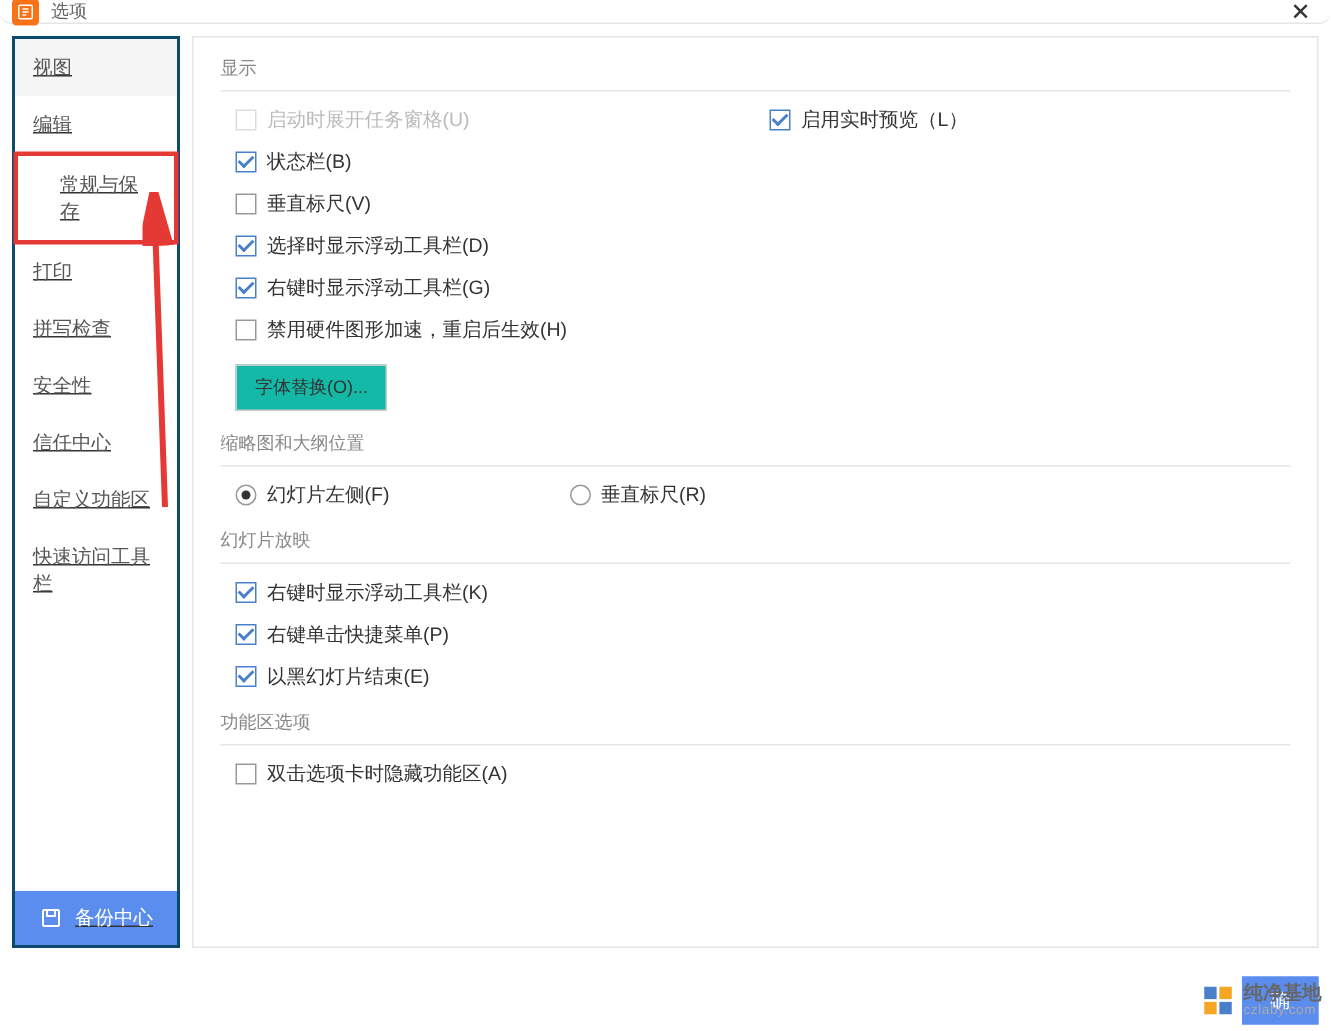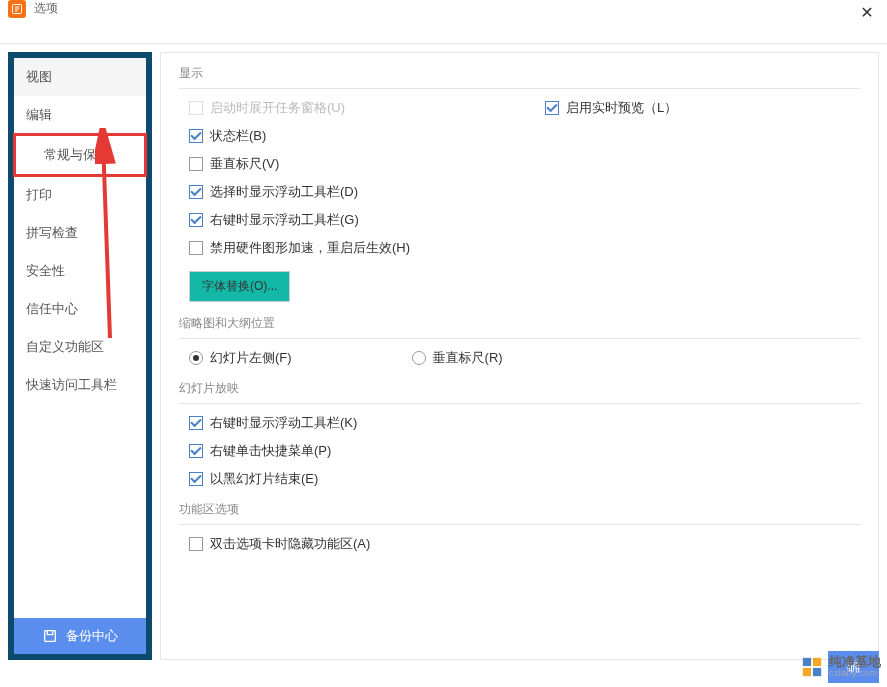--- a/index.html
+++ b/index.html
@@ -1,23 +1,23 @@
 <!DOCTYPE html>
 <html><head>
   <meta charset="utf-8">
   <style>
     * { box-sizing: border-box; margin: 0; padding: 0; }
     body { font-family: "Microsoft YaHei", sans-serif; font-size: 13px; background: #fff; color: #333; width: 887px; height: 687px; overflow: hidden; position: relative; }
-    .titlebar { height: 44px; display: flex; border-bottom: 1px solid #e5e5e5; padding: 0 8px; }
+    .titlebar { height: 16px; display: flex; align-items: center; border-bottom: 1px solid #e5e5e5; padding: 0 8px; border-radius: 14px; }
     .titlebar .logo { width: 18px; height: 18px; background: #f97316; border-radius: 3px; display: flex; align-items: center; justify-content: center; margin-right: 8px; }
     .titlebar .logo svg { width: 12px; height: 12px; }
     .titlebar .title { flex: 1; font-size: 12px; color: #666; }
     .titlebar .close { width: 24px; height: 24px; display: flex; align-items: center; justify-content: center; cursor: pointer; font-size: 16px; color: #333; }
     .body { display: flex; height: 624px; padding: 8px; gap: 8px; }
-    .sidebar { width: 144px; border: 6px solid #0c4a6e; display: flex; flex-direction: column; }
+    .sidebar { width: 112px; border: 2px solid #0c4a6e; display: flex; flex-direction: column; text-decoration: underline; }
     .sidebar-list { flex: 1; }
     .sidebar-item { padding: 10px 12px; cursor: pointer; color: #555; font-size: 13px; }
     .sidebar-item.active { background: #f5f5f5; }
     .sidebar-item.highlight { border: 3px solid #e53935; margin: -1px; position: relative; z-index: 2; padding-left: 28px; }
     .backup-btn { height: 36px; background: #5b8def; color: #fff; display: flex; align-items: center; justify-content: center; gap: 8px; cursor: pointer; font-size: 13px; margin: 0; }
     .backup-btn svg { width: 16px; height: 16px; }
     .content { flex: 1; border: 1px solid #e5e5e5; padding: 12px 18px; overflow: auto; }
     .section-title { color: #888; font-size: 12px; margin-bottom: 6px; margin-top: 13px; }
     .section-title:first-child { margin-top: 0; }
     .divider { border: none; border-top: 1px solid #e5e5e5; margin-bottom: 10px; }

